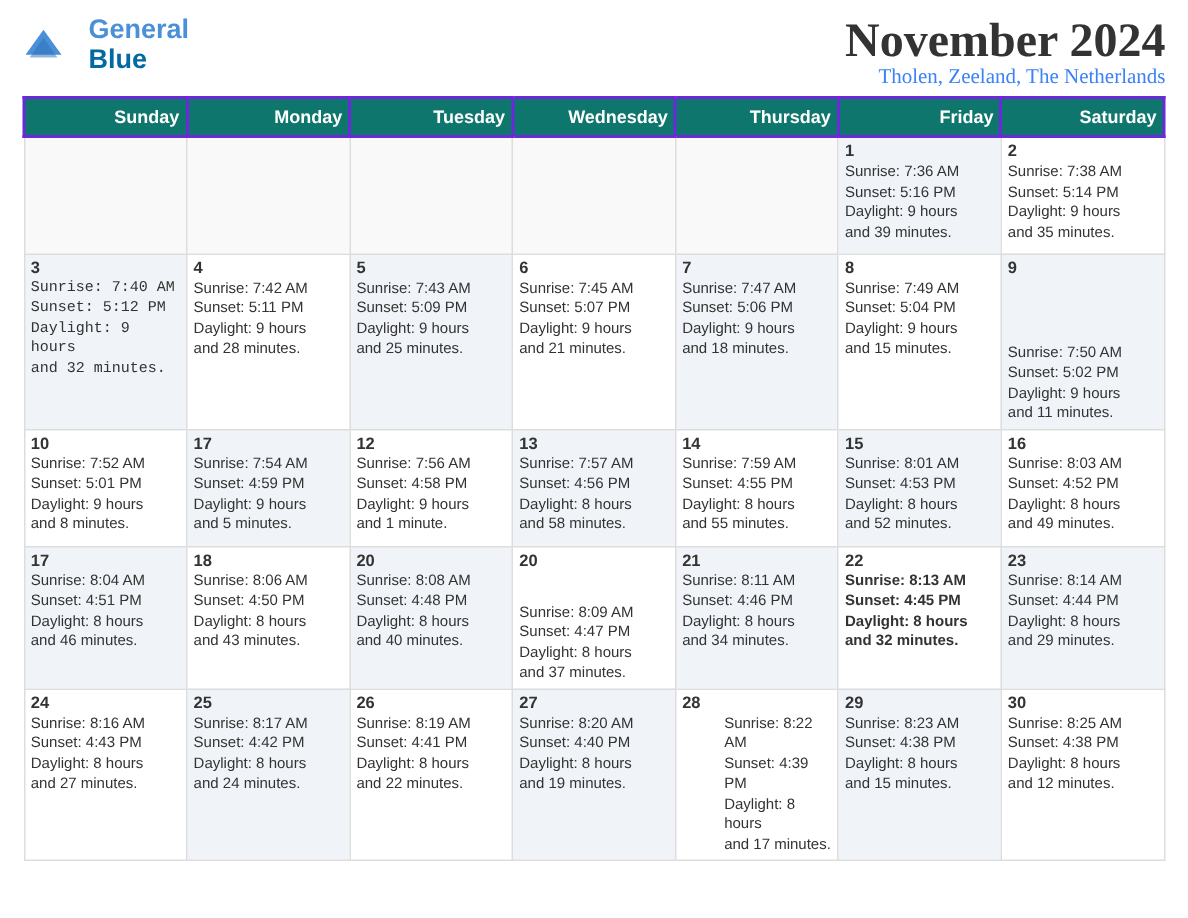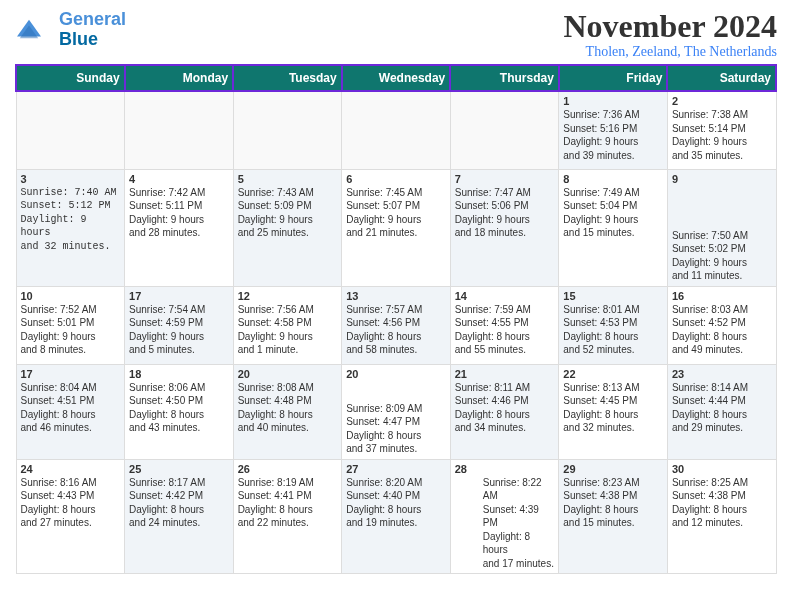--- a/index.html
+++ b/index.html
@@ -281,21 +281,21 @@
           </td>
           <td class="shaded">
             <div class="day-num">21</div>
             <div class="day-info" style="white-space: pre-line;">Sunrise: 8:11 AM
 Sunset: 4:46 PM
 Daylight: 8 hours
 and 34 minutes.</div>
           </td>
           <td>
             <div class="day-num">22</div>
-            <div class="day-info" style="white-space: pre-line;">Sunrise: 8:13 AM
+            <div class="day-info" style="white-space: pre-line; font-weight: bold;">Sunrise: 8:13 AM
 Sunset: 4:45 PM
 Daylight: 8 hours
 and 32 minutes.</div>
           </td>
           <td class="shaded">
             <div class="day-num">23</div>
             <div class="day-info" style="white-space: pre-line;">Sunrise: 8:14 AM
 Sunset: 4:44 PM
 Daylight: 8 hours
 and 29 minutes.</div>

